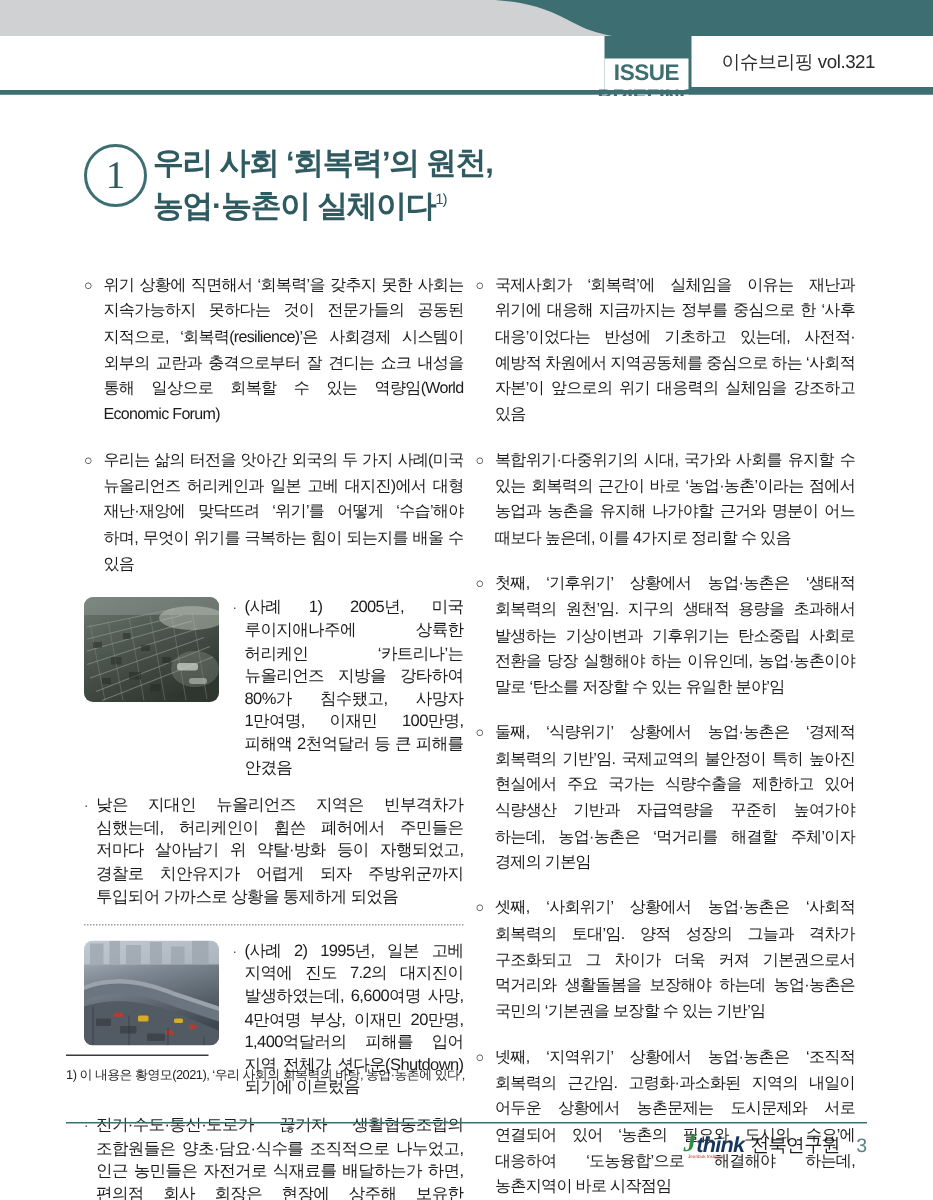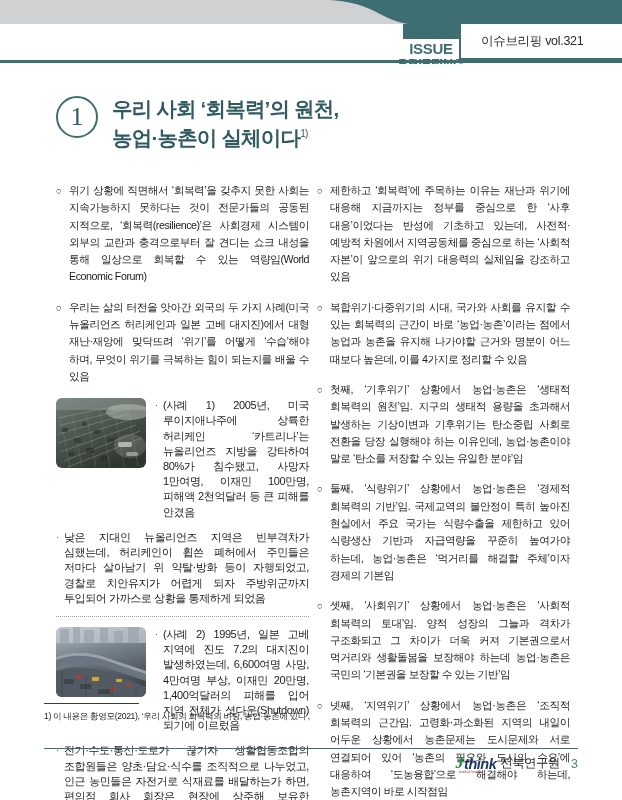--- a/index.html
+++ b/index.html
@@ -72,21 +72,21 @@
     flex: 0 0 auto;
     width: 42px; height: 42px;
     border: 2.2px solid #3d6e72;
     border-radius: 50%;
     display: flex; align-items: center; justify-content: center;
     font-family: "Liberation Serif", "DejaVu Serif", serif;
     font-size: 26px; color: #2f5a60;
     margin-top: 2px;
   }
   .title-text {
-    margin-left: 14px;
+    margin-left: 4px;
     font-size: 20.5px; font-weight: bold;
     color: #2f5a60; line-height: 1.42;
     letter-spacing: -0.8px;
   }
   .title-text sup { font-size: 10px; font-weight: normal; vertical-align: super; }
 
   
   .col {
     position: absolute;
     top: 182px;
@@ -378,21 +378,21 @@
 
     <div class="subbullet">
       <div class="mark">·</div>
       <div class="body">자연재난으로 발생한 유사한 재앙적 충격과 폐허 속에도 질서 있게 위기를 수습하고 일어서며 일상으로 복귀할 수 있는 힘이 무엇인지 여러 시사점을 주는 사례로 평가됨</div>
     </div>
   </div>
 
   <div class="col col-right">
     <div class="bullet">
       <div class="mark">○</div>
-      <div class="body">제한하고 ‘회복력’에 주목하는 이유는 재난과 위기에 대응해 지금까지는 정부를 중심으로 한 ‘사후 대응’이었다는 반성에 기초하고 있는데, 사전적·예방적 차원에서 지역공동체를 중심으로 하는 ‘사회적 자본’이 앞으로의 위기 대응력의 실체임을 강조하고 있음</div>
+      <div class="body">국제사회가 ‘회복력’에 실체임을 이유는 재난과 위기에 대응해 지금까지는 정부를 중심으로 한 ‘사후 대응’이었다는 반성에 기초하고 있는데, 사전적·예방적 차원에서 지역공동체를 중심으로 하는 ‘사회적 자본’이 앞으로의 위기 대응력의 실체임을 강조하고 있음</div>
     </div>
     <div class="bullet">
       <div class="mark">○</div>
       <div class="body">복합위기·다중위기의 시대, 국가와 사회를 유지할 수 있는 회복력의 근간이 바로 ‘농업·농촌’이라는 점에서 농업과 농촌을 유지해 나가야할 근거와 명분이 어느 때보다 높은데, 이를 4가지로 정리할 수 있음</div>
     </div>
     <div class="bullet">
       <div class="mark">○</div>
       <div class="body">첫째, ‘기후위기’ 상황에서 농업·농촌은 ‘생태적 회복력의 원천’임. 지구의 생태적 용량을 초과해서 발생하는 기상이변과 기후위기는 탄소중립 사회로 전환을 당장 실행해야 하는 이유인데, 농업·농촌이야 말로 ‘탄소를 저장할 수 있는 유일한 분야’임</div>
     </div>
     <div class="bullet">

